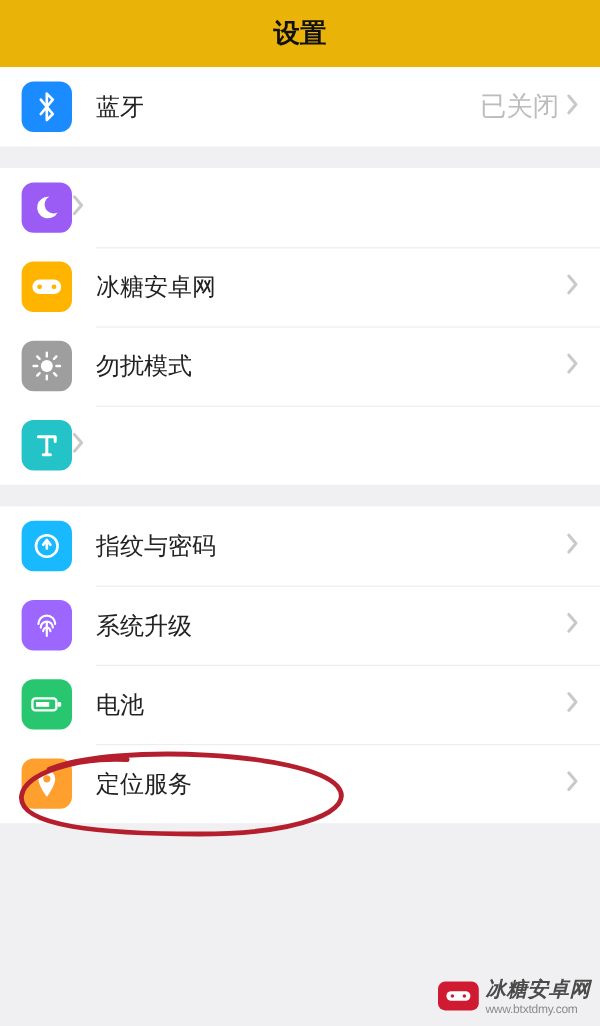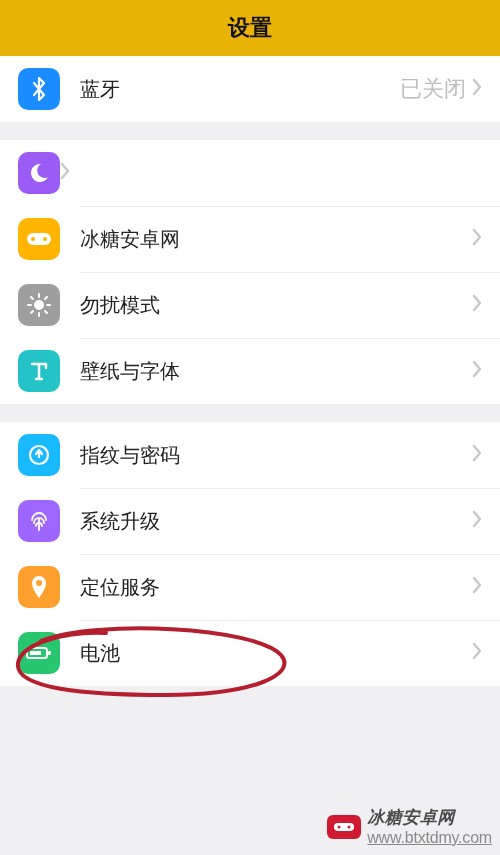--- a/index.html
+++ b/index.html
@@ -102,24 +102,23 @@
     }
     .wm-text {
       font-size: 17px;
       font-weight: 700;
       font-style: italic;
       color: #4a4a4a;
       letter-spacing: 0.5px;
       font-family: Liberation Mono, monospace;
     }
     .wm-url {
-      font-size: 16px;
+      font-size: 10px;
       color: #8a8a8a;
       letter-spacing: -0.2px;
-      text-decoration: underline;
     }
   </style>
 </head>
 <body>
 
 <div class="header">
   <span class="header-title">设置</span>
 </div>
 
 <div class="group first">
@@ -189,21 +188,20 @@
           <path d="M2 2 L8 9 L2 16" fill="none" stroke="#c9c9c9" stroke-width="2.5" stroke-linecap="round" stroke-linejoin="round"></path>
         </svg>
     </span>
   </div>
   <div class="row">
     <div class="icon-box" style="background:#23c3c7">
       <svg width="24" height="24" viewBox="0 0 24 24">
           <path d="M5 5 L19 5 L19 9 M12 5 L12 20 M9 20 L15 20" fill="none" stroke="#fff" stroke-width="2.5" stroke-linecap="round" stroke-linejoin="round"></path>
         </svg>
     </div>
-    <span class="row-label">壁纸与字体</span>
     <span class="chevron">
       <svg width="10" height="18" viewBox="0 0 10 18">
           <path d="M2 2 L8 9 L2 16" fill="none" stroke="#c9c9c9" stroke-width="2.5" stroke-linecap="round" stroke-linejoin="round"></path>
         </svg>
     </span>
   </div>
 </div>
 
 <div class="group">
   <div class="row">
@@ -231,43 +229,43 @@
           </g>
         </svg>
     </div>
     <span class="row-label">系统升级</span>
     <span class="chevron">
       <svg width="10" height="18" viewBox="0 0 10 18">
           <path d="M2 2 L8 9 L2 16" fill="none" stroke="#c9c9c9" stroke-width="2.5" stroke-linecap="round" stroke-linejoin="round"></path>
         </svg>
     </span>
   </div>
+  <div class="row">
+    <div class="icon-box" style="background:#28c76f">
+      <svg width="28" height="16" viewBox="0 0 28 16">
+          <rect x="2" y="3" width="20" height="10" rx="2.5" fill="none" stroke="#fff" stroke-width="2"></rect>
+          <rect x="23" y="6" width="3" height="4" rx="1" fill="#fff"></rect>
+          <rect x="5" y="6" width="11" height="4" fill="#fff"></rect>
+        </svg>
+    </div>
+    <span class="row-label">电池</span>
+    <span class="chevron">
+      <svg width="10" height="18" viewBox="0 0 10 18">
+          <path d="M2 2 L8 9 L2 16" fill="none" stroke="#c9c9c9" stroke-width="2.5" stroke-linecap="round" stroke-linejoin="round"></path>
+        </svg>
+    </span>
+  </div>
   <div class="row partial-row">
     <div class="icon-box" style="background:#ff9f2d">
       <svg width="20" height="26" viewBox="0 0 20 26">
           <path d="M10 2 A7 7 0 0 1 17 9 C17 15 10 24 10 24 C10 24 3 15 3 9 A7 7 0 0 1 10 2 Z" fill="#fff"></path>
           <circle cx="10" cy="9" r="3" fill="#ff9f2d"></circle>
         </svg>
     </div>
     <span class="row-label">定位服务</span>
-    <span class="chevron">
-      <svg width="10" height="18" viewBox="0 0 10 18">
-          <path d="M2 2 L8 9 L2 16" fill="none" stroke="#c9c9c9" stroke-width="2.5" stroke-linecap="round" stroke-linejoin="round"></path>
-        </svg>
-    </span>
-  </div>
-  <div class="row">
-    <div class="icon-box" style="background:#28c76f">
-      <svg width="28" height="16" viewBox="0 0 28 16">
-          <rect x="2" y="3" width="20" height="10" rx="2.5" fill="none" stroke="#fff" stroke-width="2"></rect>
-          <rect x="23" y="6" width="3" height="4" rx="1" fill="#fff"></rect>
-          <rect x="5" y="6" width="11" height="4" fill="#fff"></rect>
-        </svg>
-    </div>
-    <span class="row-label">电池</span>
     <span class="chevron">
       <svg width="10" height="18" viewBox="0 0 10 18">
           <path d="M2 2 L8 9 L2 16" fill="none" stroke="#c9c9c9" stroke-width="2.5" stroke-linecap="round" stroke-linejoin="round"></path>
         </svg>
     </span>
   </div>
 </div>
 
 <div class="circle-annotation">
   <svg viewBox="0 0 290 76">

